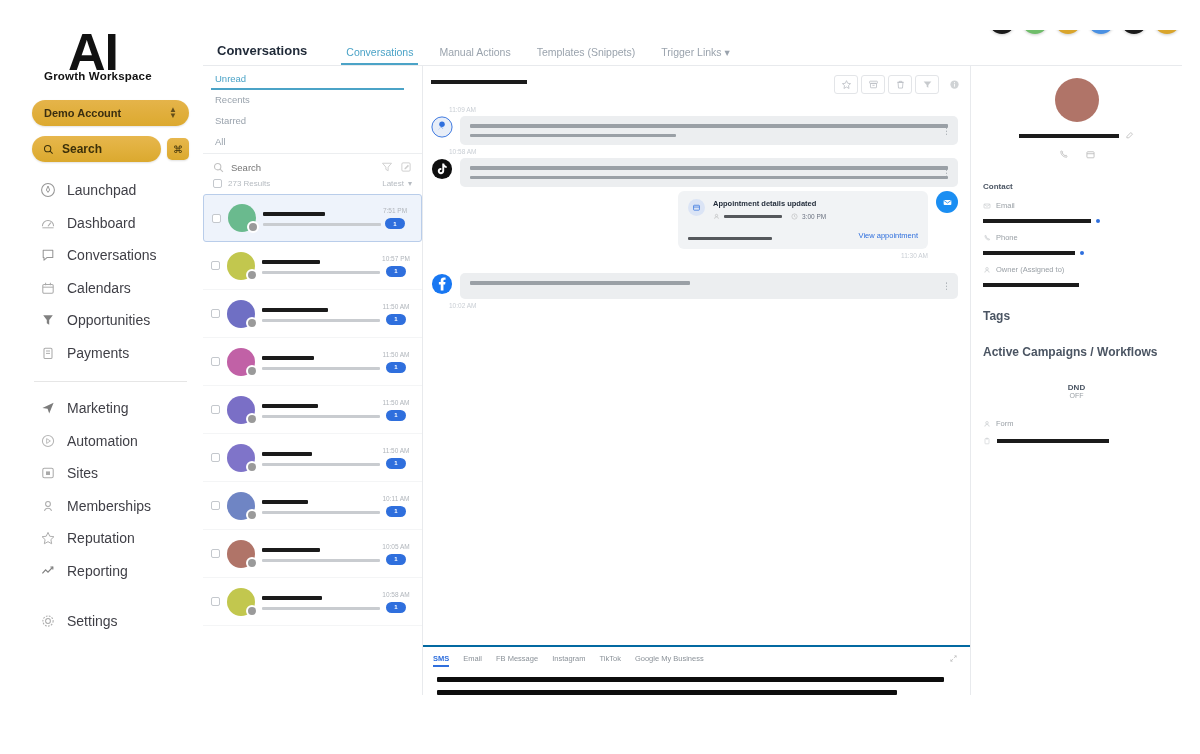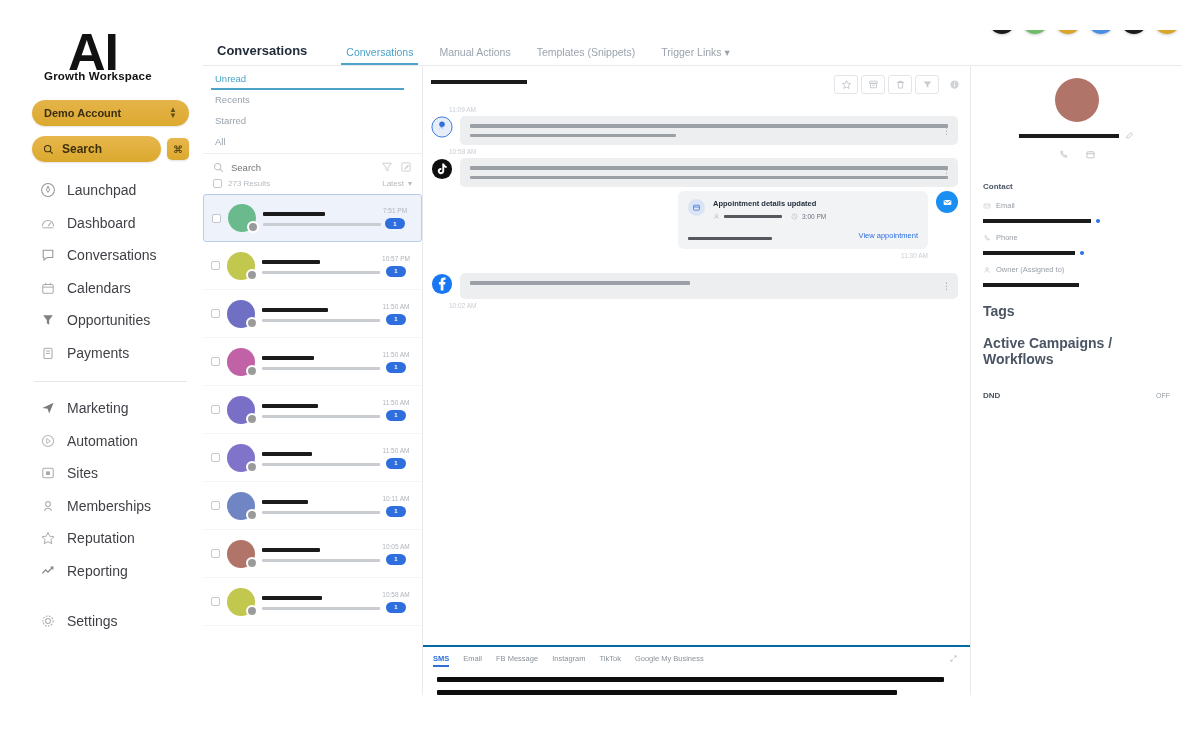--- a/index.html
+++ b/index.html
@@ -230,22 +230,22 @@
   .rp-actions { display:flex; gap: 16px; justify-content:center; margin-top: 9px; }
   .rp-actions svg { width: 11px; height: 11px; opacity:.45; }
 
   .rp-sec-title { font-size: 8px; color:#4b5563; font-weight:600; margin-top: 22px; }
   .rp-field { margin-top: 10px; }
   .rp-flabel { display:flex; align-items:center; gap: 5px; font-size: 7.5px; color:#9aa0a6; }
   .rp-flabel svg { width: 8px; height: 8px; opacity:.6; }
   .rp-fvalrow { display:flex; align-items:center; gap:5px; margin-top: 9px; }
   .rp-fval { height: 4px; background:#1b1b1b; }
   .rp-dot { width:4px; height:4px; border-radius:50%; background:#2f6fdd; }
-  .rp-block-title { font-size: 14px; color:#4b5563; font-weight:600; margin-top: 16px; }
-  .rp-dnd { display:flex; align-items:center; justify-content:space-between; margin-top: 24px; }
+  .rp-block-title { font-size: 12px; color:#4b5563; font-weight:600; margin-top: 22px; }
+  .rp-dnd { display:flex; align-items:center; justify-content:space-between; margin-top: 24px; flex-direction: column; }
   .rp-dnd .lbl { font-size: 8px; color:#4b5563; font-weight:600; }
   .rp-dnd .val { font-size: 7px; color:#9aa0a6; }
   .rp-form { margin-top: 20px; }
   .rp-formrow { display:flex; align-items:center; gap:6px; margin-top: 9px; }
   .rp-formrow svg { width: 8px; height:8px; opacity:.5; }
   .rp-formbar { height: 4px; width: 112px; background:#1b1b1b; }
 </style>
 </head>
 <body>
 
@@ -810,18 +810,34 @@
         </div>
 
         <div class="rp-block-title">Tags</div>
         <div class="rp-block-title">Active Campaigns / Workflows</div>
 
         <div class="rp-dnd">
           <span class="lbl">DND</span>
           <span class="val">OFF</span>
         </div>
 
+        <div class="rp-form">
+          <div class="rp-flabel">
+            <svg viewBox="0 0 20 20">
+                  <circle cx="10" cy="7" r="3.2" fill="none" stroke="#9aa0a6" stroke-width="1.6"></circle>
+                  <path d="M4.6 16.5 A5.4 5.4 0 0 1 15.4 16.5" fill="none" stroke="#9aa0a6" stroke-width="1.6"></path>
+                </svg>
+            <span>Form</span>
+          </div>
+          <div class="rp-formrow">
+            <svg viewBox="0 0 20 20">
+                  <rect x="5" y="4" width="10" height="13" rx="1.5" fill="none" stroke="#9aa0a6" stroke-width="1.6"></rect>
+                  <rect x="7.8" y="2.6" width="4.4" height="2.8" rx="1" fill="none" stroke="#9aa0a6" stroke-width="1.4"></rect>
+                </svg>
+            <div class="rp-formbar"></div>
+          </div>
+        </div>
       </aside>
 
     </div>
   </section>
 </div>
 </div>
 
 </body></html>

